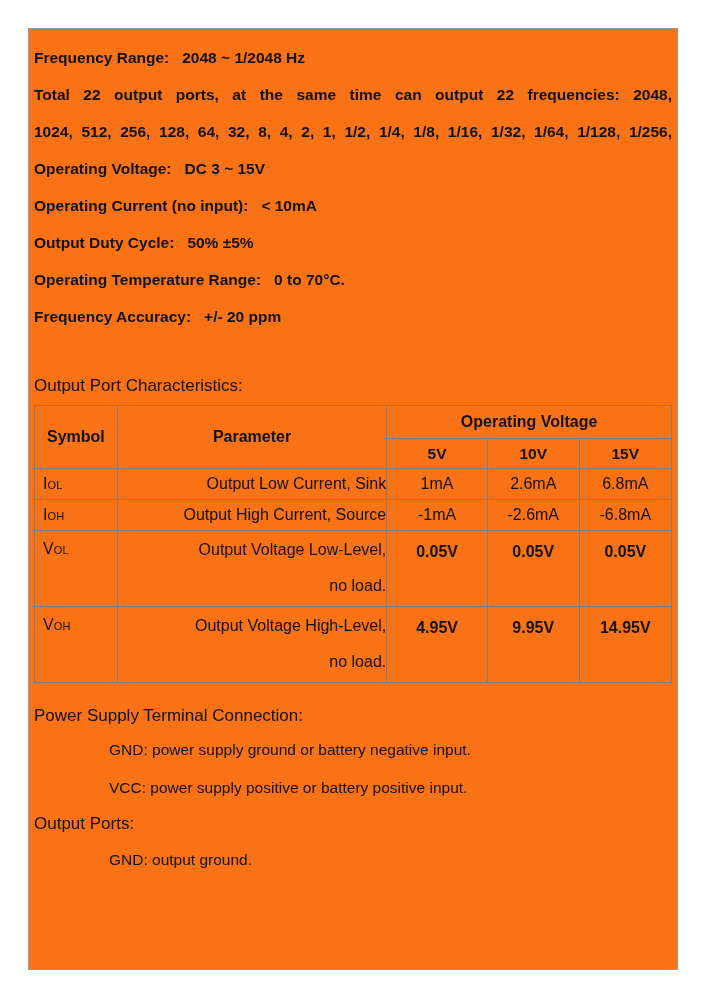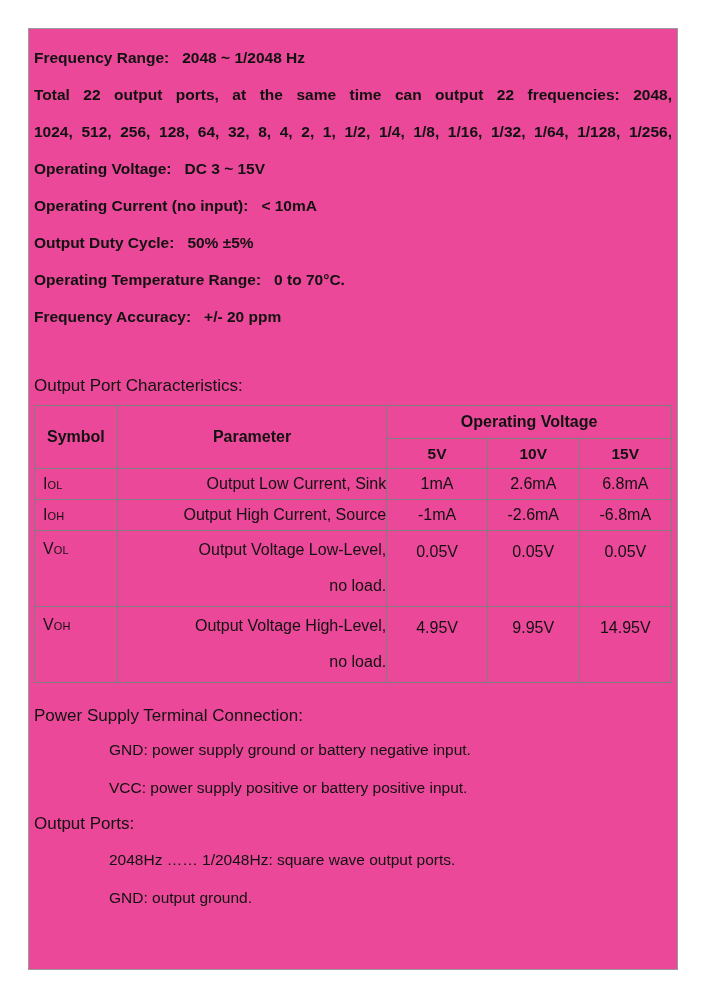--- a/index.html
+++ b/index.html
@@ -12,21 +12,21 @@
     color: #111111;
   }
   .page {
     position: absolute;
     left: 28px;
     top: 28px;
     width: 650px;
     height: 942px;
     box-sizing: border-box;
     border: 1px solid #9b9b9b;
-    background: #ec4899;
+    background: #f97316;
     padding: 10px 5px 0 5px;
     overflow: hidden;
   }
   .spec-line {
     font-weight: bold;
     font-size: 15.5px;
     line-height: 37px;
     white-space: nowrap;
   }
   .spec-line .spec-label { margin-right: 13px; }
@@ -65,21 +65,21 @@
   .char-table .hdr-row1 { height: 33px; }
   .char-table .hdr-row2 { height: 30px; font-size: 15.5px; }
   .char-table tbody tr.short { height: 31px; }
   .char-table tbody tr.tall  { height: 76px; }
   .char-table tbody tr.tall td { vertical-align: top; }
   .cell-symbol { padding-left: 8px !important; text-align: left; }
   .cell-param  { padding-left: 8px !important; text-align: right; }
   .cell-value  { text-align: center; }
   tr.tall .cell-symbol, tr.tall .cell-param { padding-top: 1px !important; }
   tr.tall .param-line { line-height: 36px; }
-  tr.tall .cell-value { line-height: 34px; padding-top: 4px !important; }
+  tr.tall .cell-value { line-height: 34px; padding-top: 4px !important; font-weight: bold; }
   tr.tall .cell-symbol { line-height: 34px; }
   .sym-sub { font-size: 11px; letter-spacing: 0.3px; }
   #power-title { margin-top: 18px; }
   .sub-line {
     font-size: 15.5px;
     line-height: 37.5px;
     margin-left: 75px;
     white-space: nowrap;
   }
   #output-title { line-height: 35px; }
@@ -177,17 +177,16 @@
   </table>
 
   <div class="section-title" id="power-title">Power Supply Terminal Connection:</div>
   <div>
     <div class="sub-line">GND: power supply ground or battery negative input.</div>
     <div class="sub-line">VCC: power supply positive or battery positive input.</div>
   </div>
 
   <div class="section-title" id="output-title">Output Ports:</div>
   <div>
-    <div class="sub-line">2048Hz …… 1/2048Hz: square wave output ports.</div>
     <div class="sub-line">GND: output ground.</div>
   </div>
 
 </div>
 
 </body></html>

